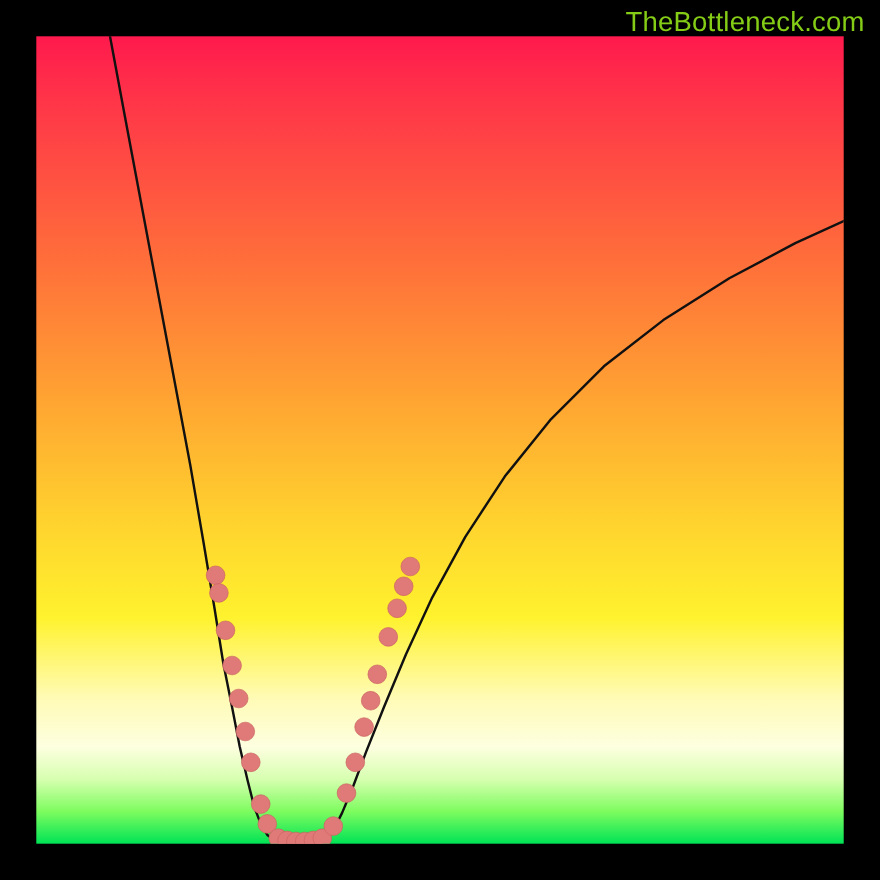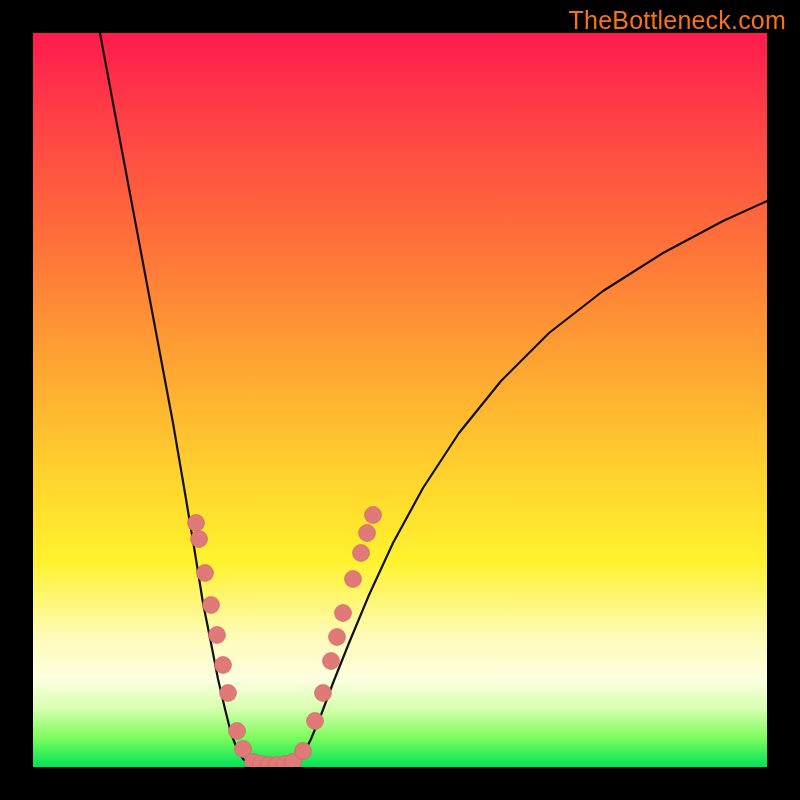--- a/index.html
+++ b/index.html
@@ -38,21 +38,21 @@
       #fdffe0 88%,
       #d7ffb0 92%,
       #7efc5f 96%,
       #00e356 100%
     );
   }
   .watermark {
     position: absolute;
     top: 6px;
     right: 14px;
-    color: #f97316;
+    color: #84cc16;
     font-size: 25px;
     font-weight: 400;
     letter-spacing: 0.2px;
     user-select: none;
   }
   svg.curves {
     position: absolute;
     left: 0;
     top: 0;
     width: 734px;

